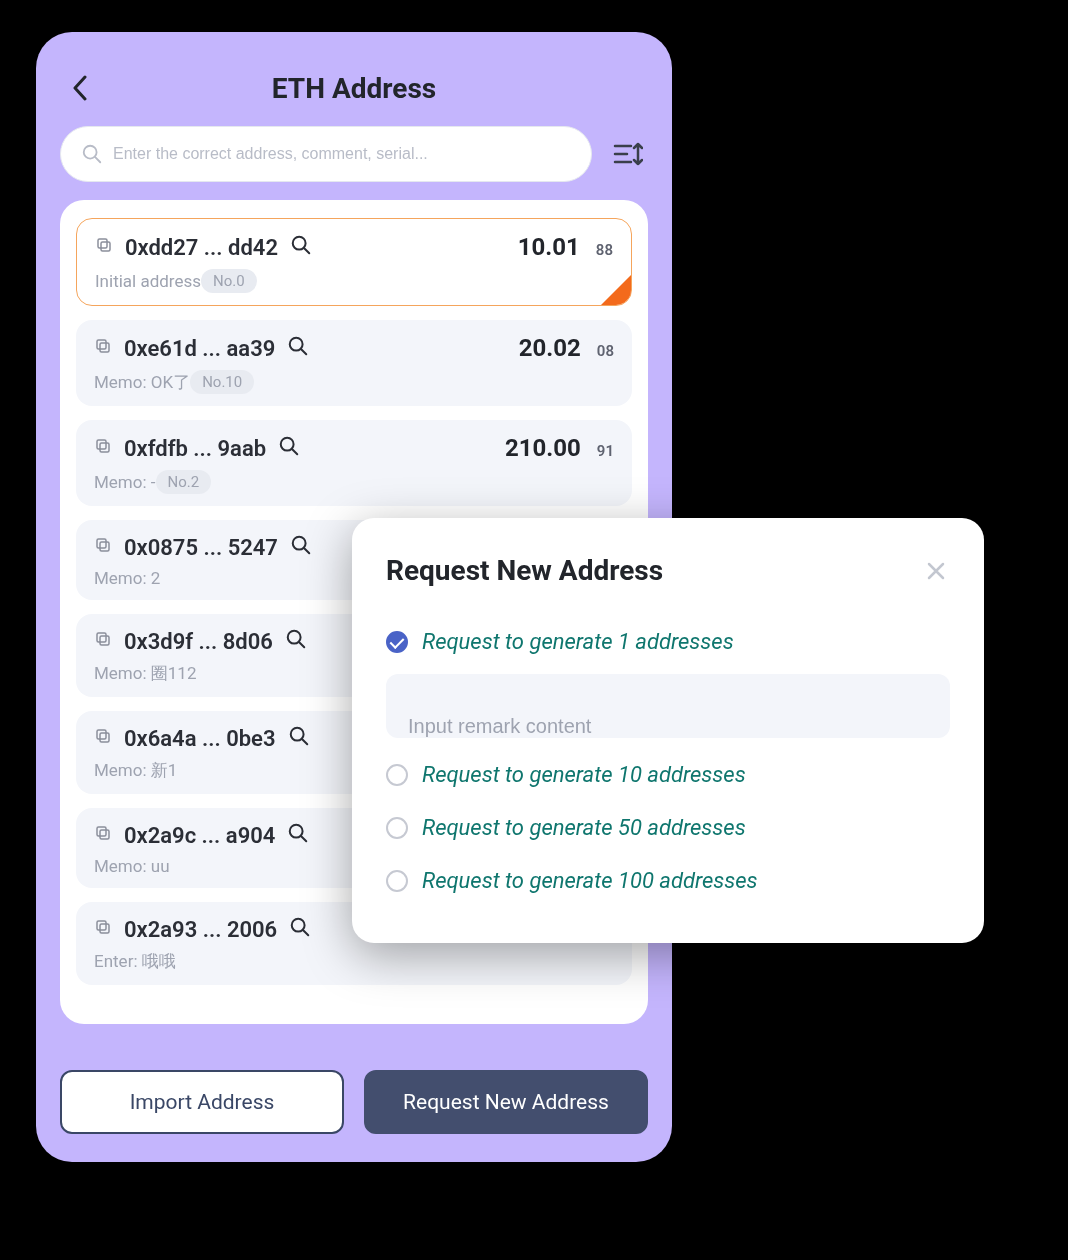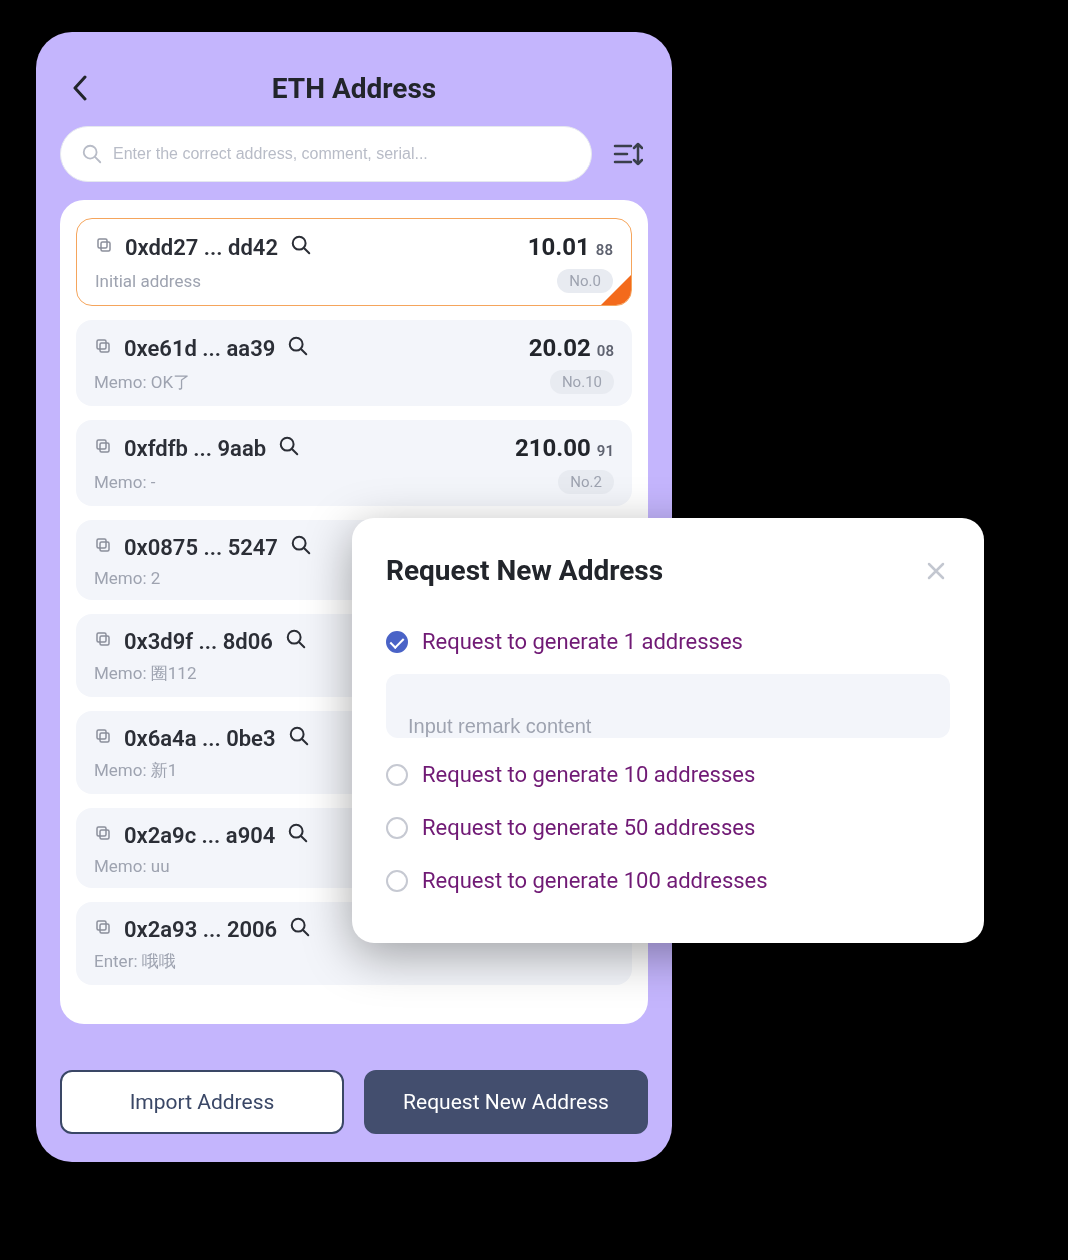--- a/index.html
+++ b/index.html
@@ -122,26 +122,25 @@
     font-size: 24px;
     font-weight: 700;
     color: #22252b;
     display: flex;
     align-items: baseline;
   }
   .balance-dec {
     font-size: 15px;
     font-weight: 600;
     color: #5f6370;
-    margin-left: 6px;
+    margin-left: 16px;
   }
   .addr-row2 {
     display: flex;
     align-items: center;
-    justify-content: space-between;
     margin-top: 8px;
   }
   .memo {
     font-size: 17px;
     color: #9ea3b0;
   }
   .badge {
     font-size: 15px;
     color: #9ea3b0;
     background: #e8ebf1;
@@ -234,21 +233,22 @@
     content: "";
     position: absolute;
     left: 5px; top: 2px;
     width: 6px; height: 11px;
     border: solid #fff;
     border-width: 0 2.5px 2.5px 0;
     transform: rotate(45deg);
   }
   .option-label {
     font-size: 22px;
-    color: #701a75;
+    color: #0f766e;
+    font-style: italic;
   }
   .remark-box {
     margin: 6px 0 10px 0;
     background: #f3f5fa;
     border-radius: 12px;
     height: 64px;
     display: flex;
     align-items: flex-end;
     padding: 0 22px;
   }

